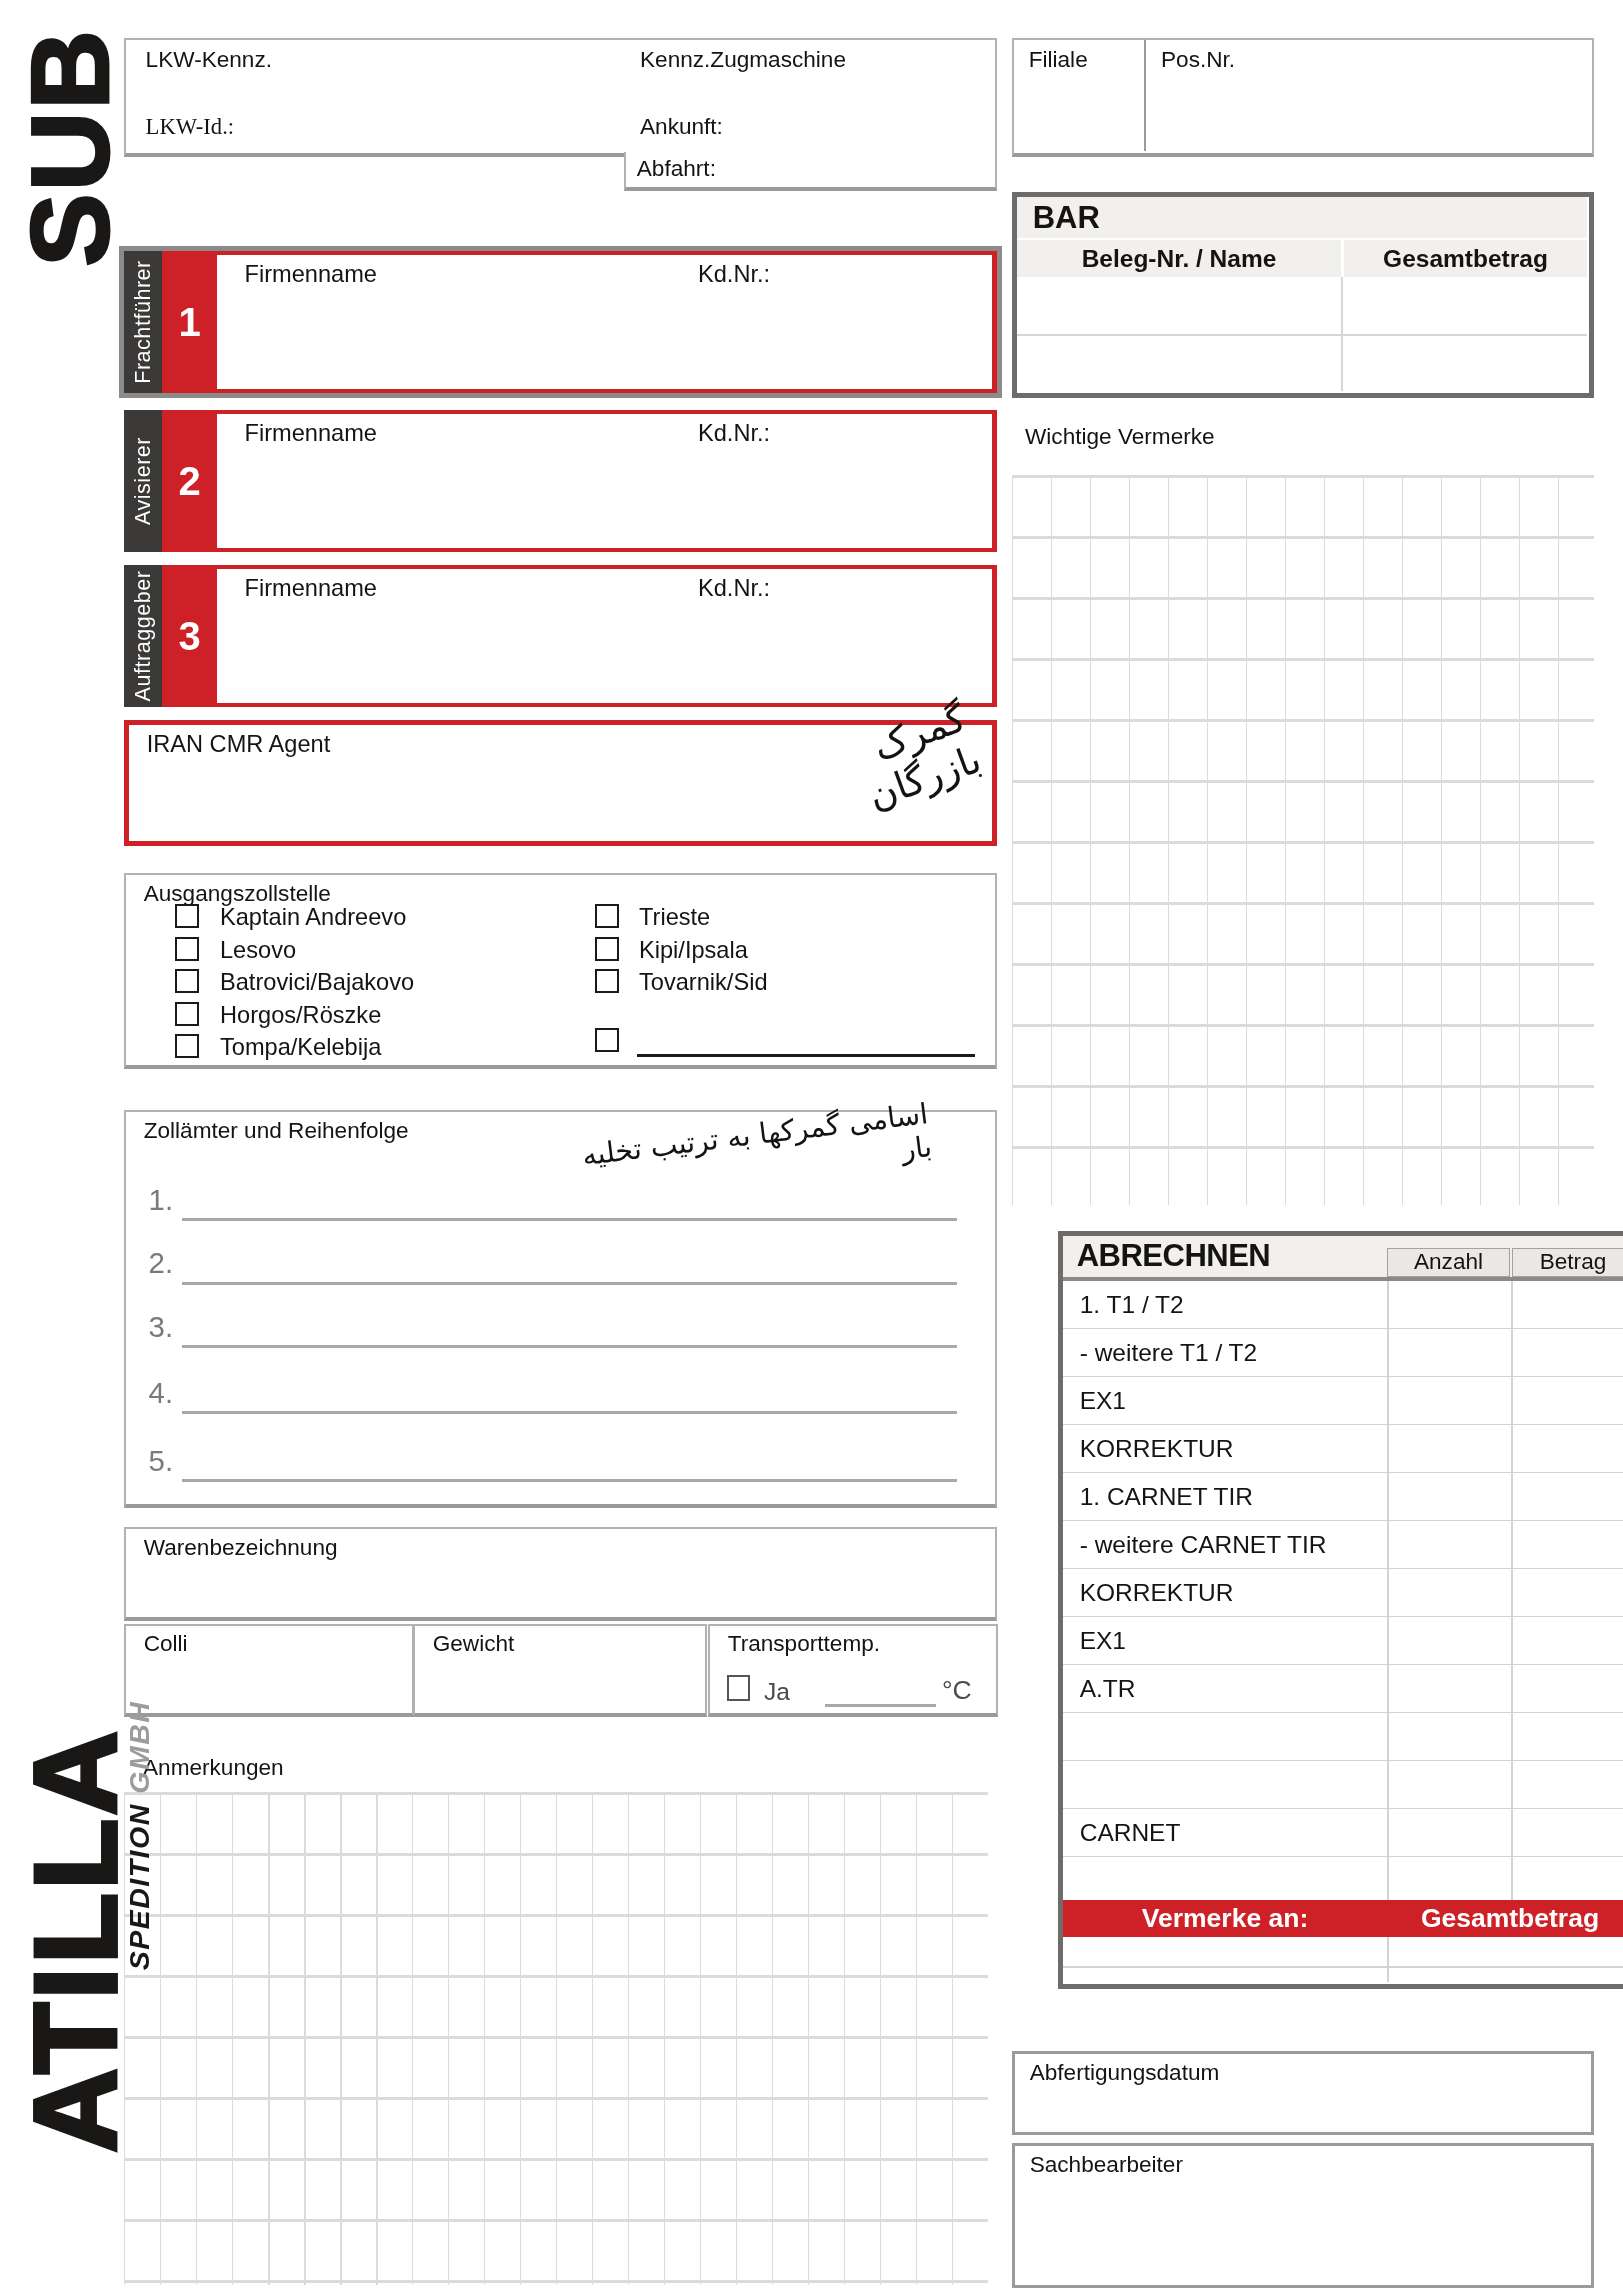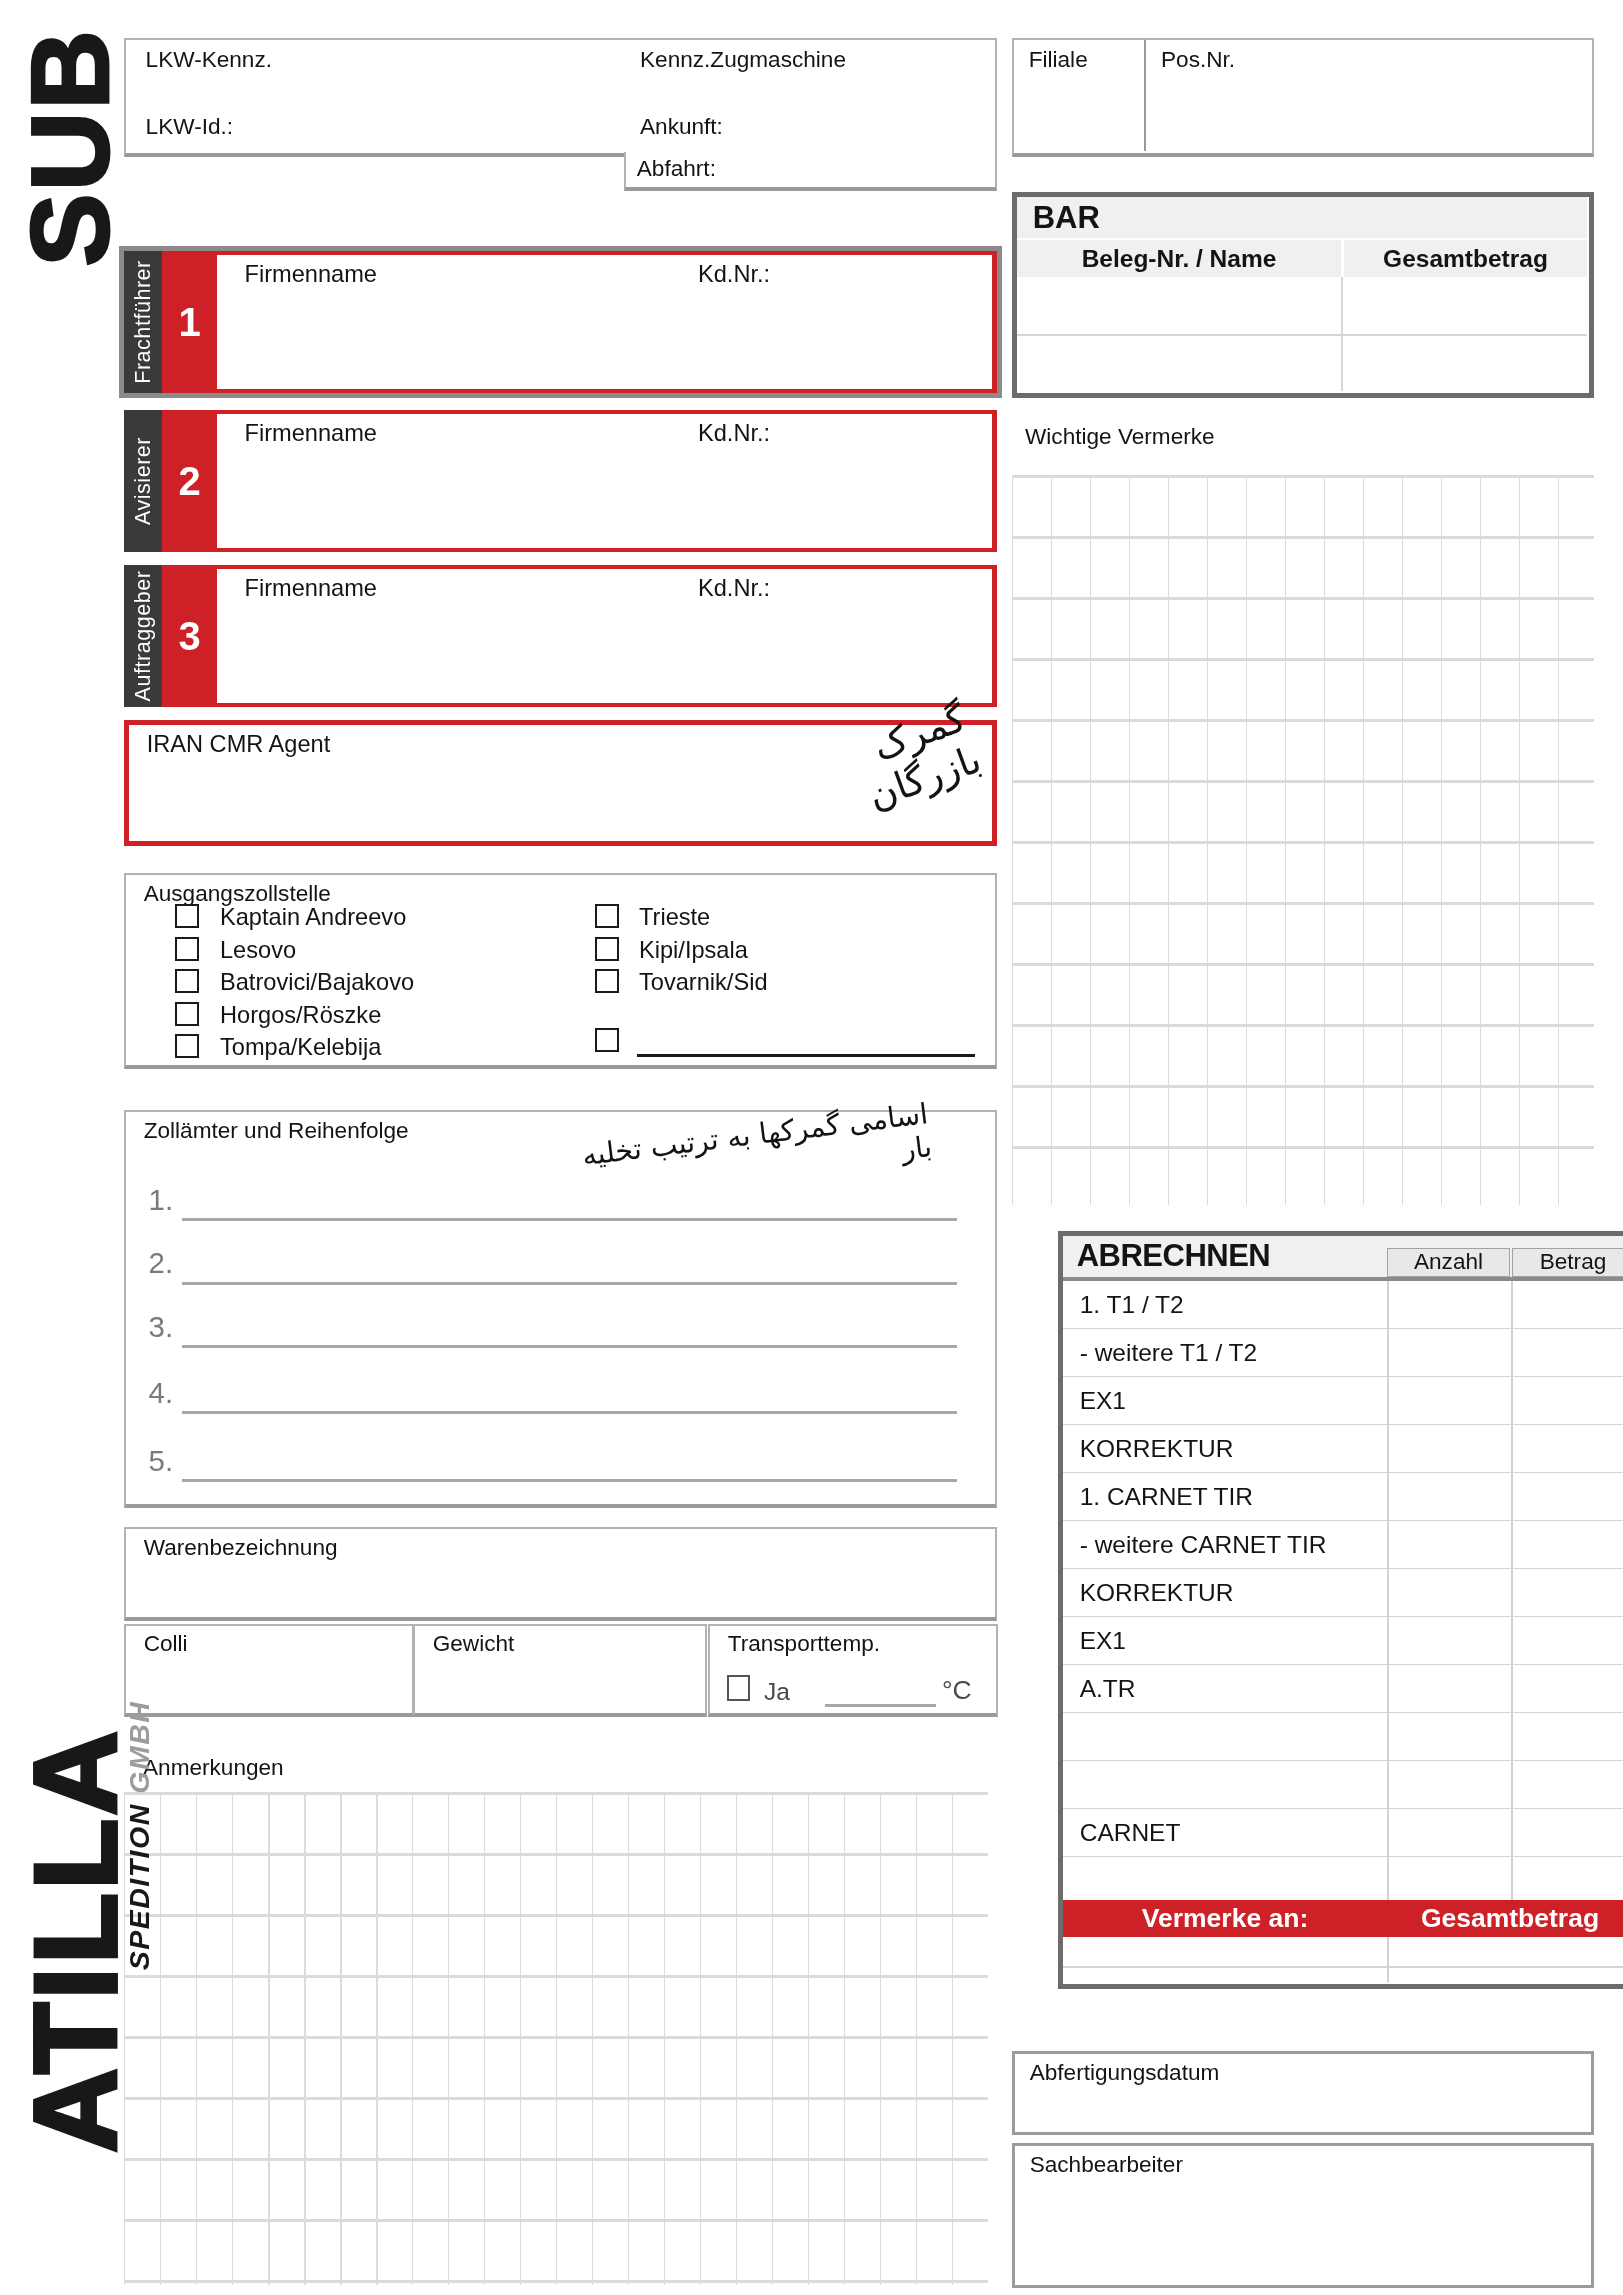--- a/index.html
+++ b/index.html
@@ -31,21 +31,21 @@
   .bigbrand{font-weight:900;color:#191817;}
 </style>
 </head>
 <body>
 
 <div class="abs rot bigbrand" style="left:-44px;top:106px;width:226px;height:83px;font-size:110px;letter-spacing:2px;-webkit-text-stroke:2.9px #191817;">SUB</div>
 
 <div class="abs box1" style="left:124px;top:38px;width:873px;height:119px;">
   <div class="abs lbl" style="left:19.6px;top:7.9px;">LKW-Kennz.</div>
   <div class="abs lbl" style="left:514px;top:7.9px;">Kennz.Zugmaschine</div>
-  <div class="abs lbl" style="left:19.6px;top:75px;">LKW-Id.:</div>
+  <div class="abs lbl" style="left:19.6px;top:75px;font-family:Liberation Serif, serif;">LKW-Id.:</div>
   <div class="abs lbl" style="left:514px;top:75px;">Ankunft:</div>
 </div>
 <div class="abs" style="left:624px;top:152px;width:373px;height:39px;background:#fff;border-left:2.9px solid #b3b2b1;border-right:2.9px solid #b3b2b1;border-bottom:4.9px solid #9b9a99;box-sizing:border-box;">
   <div class="abs lbl" style="left:10.8px;top:4.9px;">Abfahrt:</div>
 </div>
 
 <div class="abs box1" style="left:1012px;top:38px;width:582px;height:119px;">
   <div class="abs" style="left:130px;top:0;width:2px;height:111px;background:#9b9a99;"></div>
   <div class="abs lbl" style="left:14.7px;top:7.9px;">Filiale</div>
   <div class="abs lbl" style="left:147px;top:7.9px;">Pos.Nr.</div>

